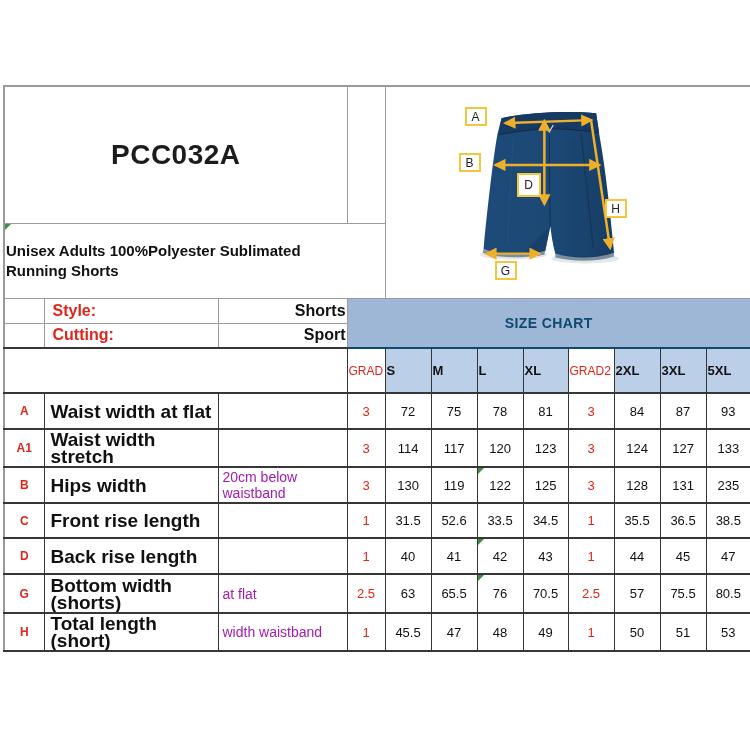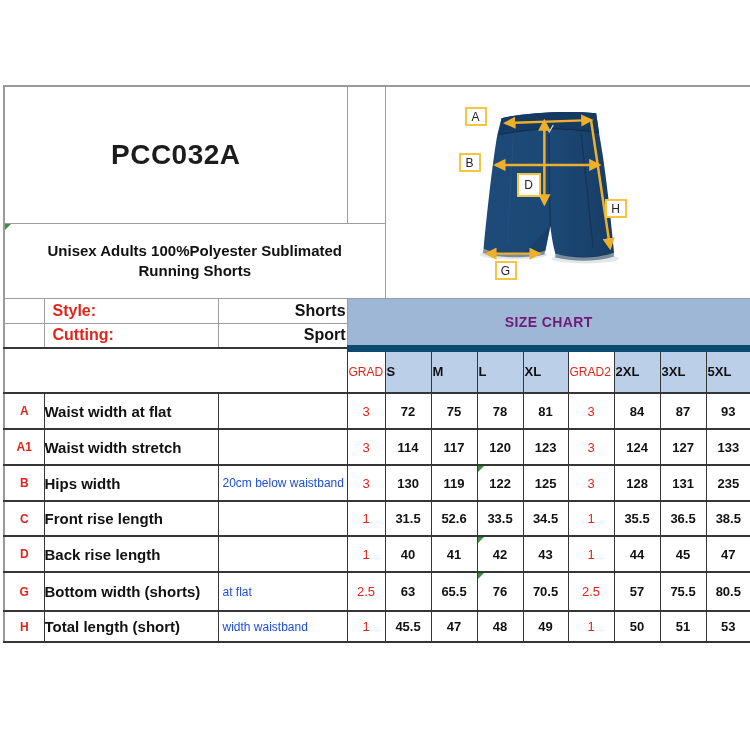--- a/index.html
+++ b/index.html
@@ -7,39 +7,39 @@
   .sheet{position:absolute;left:3px;top:85px;width:745px;}
   table{border-collapse:collapse;table-layout:fixed;width:745px;border:2px solid #9a9a9a;}
   td{overflow:hidden;vertical-align:middle;border:1px solid #9c9c9c;background:#fff;}
 
   
   .r-title{height:137px}.r-sub{height:75px}.r-attr{height:25px}.r-head{height:45px}
   .r-data{height:36px}.r-c{height:35px}.r-g{height:39px}.r-h{height:31px}
 
   
   .title-cell{font-size:28px;font-weight:bold;text-align:center;color:#1c1c1c;letter-spacing:.5px;}
-  .sub-cell{font-size:15px;font-weight:bold;text-align:center;color:#111;line-height:20px;}
+  .sub-cell{font-size:15px;font-weight:bold;color:#111;line-height:20px;}
   .attr-label{font-size:16px;font-weight:bold;color:var(--accent-red,#e3241c);padding-left:8px;}
   .attr-value{font-size:16px;font-weight:bold;text-align:right;color:#111;}
   .c0{background:#fff;}
 
   
   .banner{background:var(--banner-blue,#9fb7d6);text-align:center;font-size:14px;font-weight:bold;
-    color:#701a75;letter-spacing:.4px;border-bottom:7px solid #0c4a6e;}
+    color:#0c4a6e;letter-spacing:.4px;border-bottom:2px solid #0c4a6e;}
   tr.r-head td,tr.r-data td{border:1px solid #363636;border-top-width:2px;border-bottom-width:2px;}
   td.th{font-size:13px;font-weight:bold;background:var(--header-blue,#bccfe9);color:#111;}
   td.th.grad-col{background:#fff;color:var(--accent-red,#e3241c);font-weight:normal;font-size:12px;}
   .left-empty{background:#fff;}
 
   
   td.rowkey{color:var(--accent-red,#e3241c);font-weight:bold;font-size:12px;text-align:center;}
-  td.rowname{font-size:15px;font-weight:bold;color:#111;padding-left:0;line-height:17px;}
-  td.rownote{font-size:12px;color:#1d4ed8;padding-left:4px;line-height:16px;}
+  td.rowname{font-size:19px;font-weight:bold;color:#111;padding-left:6px;line-height:17px;}
+  td.rownote{font-size:14px;color:#a21caf;padding-left:4px;line-height:16px;}
   td.gradval{color:var(--accent-red,#e3241c);font-size:13px;text-align:center;}
-  td.val{font-size:13px;font-weight:bold;text-align:center;color:#111;}
+  td.val{font-size:13px;font-weight:normal;text-align:center;color:#111;}
 
   
   .flag{position:relative;}
   .flag::before{content:"";position:absolute;top:0;left:0;width:0;height:0;
     border-top:6px solid var(--flag-green,#3e8e41);border-right:6px solid transparent;}
 
   
   .image-cell{position:relative;padding:0;background:#fff;}
   .image-cell svg{position:absolute;left:0;top:0;width:100%;height:100%;}
   .measure-label{position:absolute;background:#fff;border:2px solid var(--label-border,#f3c540);

